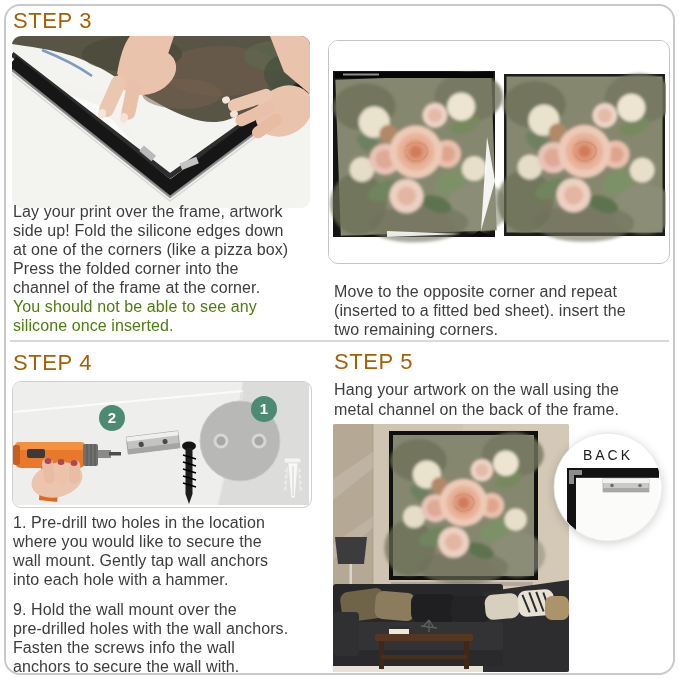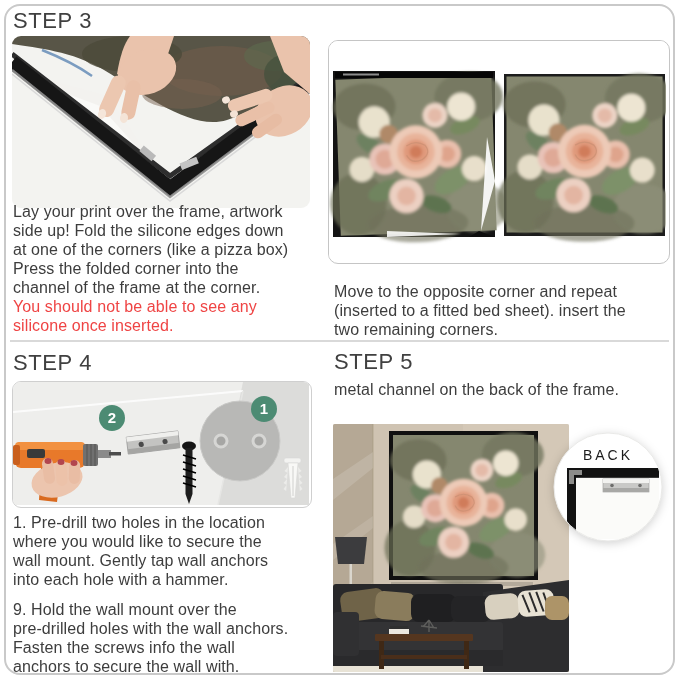--- a/index.html
+++ b/index.html
@@ -1,22 +1,22 @@
 <!DOCTYPE html>
 <html><head>
 <meta charset="utf-8">
 <style>
   html,body{margin:0;padding:0;background:#ffffff;}
   .page{position:relative;width:679px;height:679px;background:#ffffff;overflow:hidden;
         font-family:"Liberation Sans","DejaVu Sans",sans-serif;}
   .frame-border{position:absolute;inset:4px;border:2px solid #c9c9c9;border-radius:16px;pointer-events:none;}
-  .title{position:absolute;font-size:22px;font-weight:500;letter-spacing:0.6px;color:#404040;}
+  .title{position:absolute;font-size:22px;font-weight:500;letter-spacing:0.6px;color:#a16207;}
   .para{position:absolute;font-size:16px;line-height:19px;color:#3d3d3d;letter-spacing:0.1px;}
   .ln{white-space:nowrap;height:19px;}
-  .note{color:#ef4444;}
+  .note{color:#4d7c0f;}
   .photo{position:absolute;border-radius:9px;overflow:hidden;}
   .boxed{border:1px solid #cfcfcf;}
   .artbox{position:absolute;border:1.5px solid #c5c5c5;border-radius:10px;background:#ffffff;overflow:hidden;}
   .divider{position:absolute;background:#d9d9d9;height:1.5px;}
   .back-bubble{position:absolute;filter:drop-shadow(0 2px 5px rgba(0,0,0,0.18));}
   svg{display:block;}
 </style>
 </head>
 <body>
 
@@ -235,20 +235,21 @@
   <div class="para" style="left:13px;top:600px">
     <div class="ln">9. Hold the wall mount over the</div>
     <div class="ln">pre-drilled holes with the wall anchors.</div>
     <div class="ln">Fasten the screws info the wall</div>
     <div class="ln">anchors to secure the wall with.</div>
   </div>
 
   <div class="title" style="left:334px;top:349px">STEP 5</div>
 
   <div class="para" style="left:334px;top:380px;line-height:20px">
+    <div class="ln" style="height:20px">Hang your artwork on the wall using the</div>
     <div class="ln" style="height:20px">metal channel on the back of the frame.</div>
   </div>
 
   <div class="photo" style="left:333px;top:424px;width:236px;height:248px;border-radius:2px">
     <svg width="236" height="248" viewBox="0 0 236 248">
       <rect width="236" height="248" fill="#cfc3b2"></rect>
       <rect x="130" y="0" width="106" height="248" fill="#d6cab9" opacity="0.7"></rect>
       <rect x="0" y="0" width="40" height="248" fill="#b5a895"></rect>
       <line x1="40" y1="0" x2="40" y2="230" stroke="#a3967f" stroke-width="1" opacity="0.6"></line>
       <polygon points="0,55 40,28 40,44 0,76" fill="#ffffff" opacity="0.14"></polygon>

